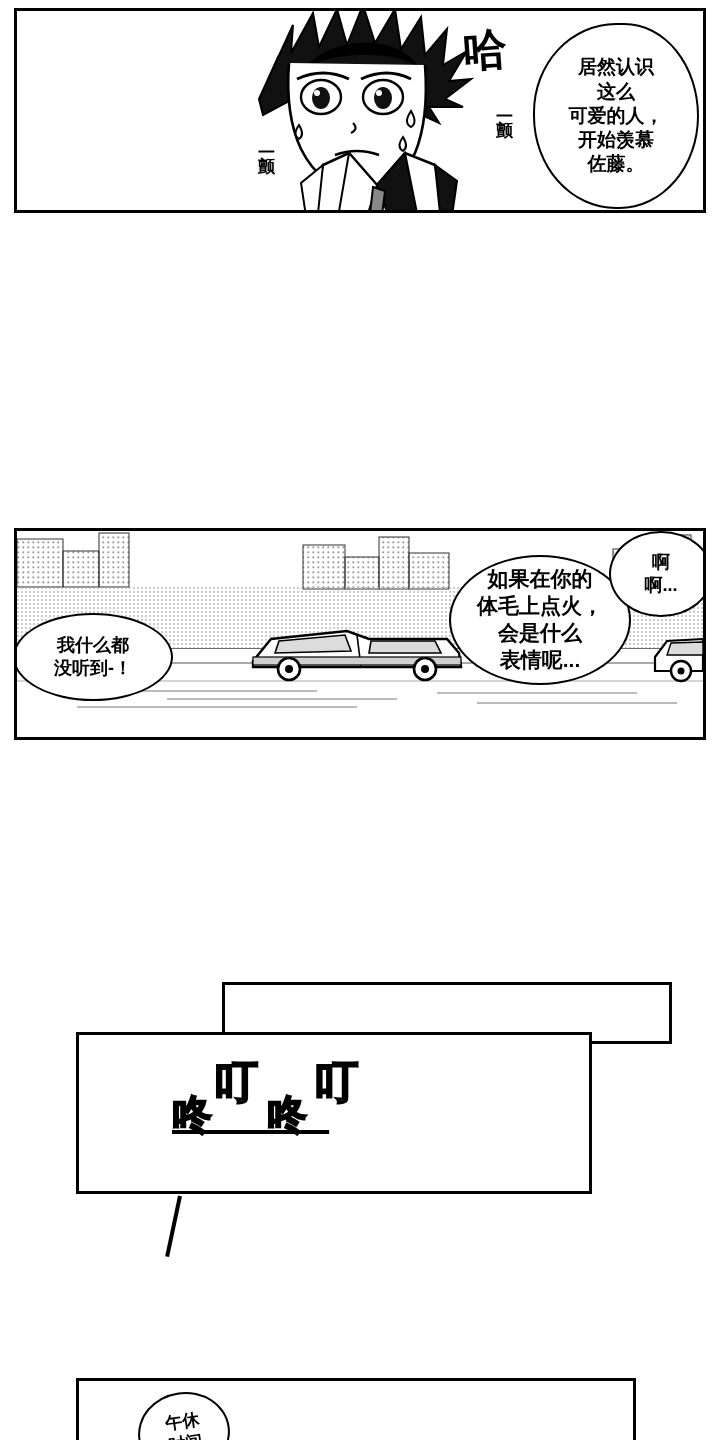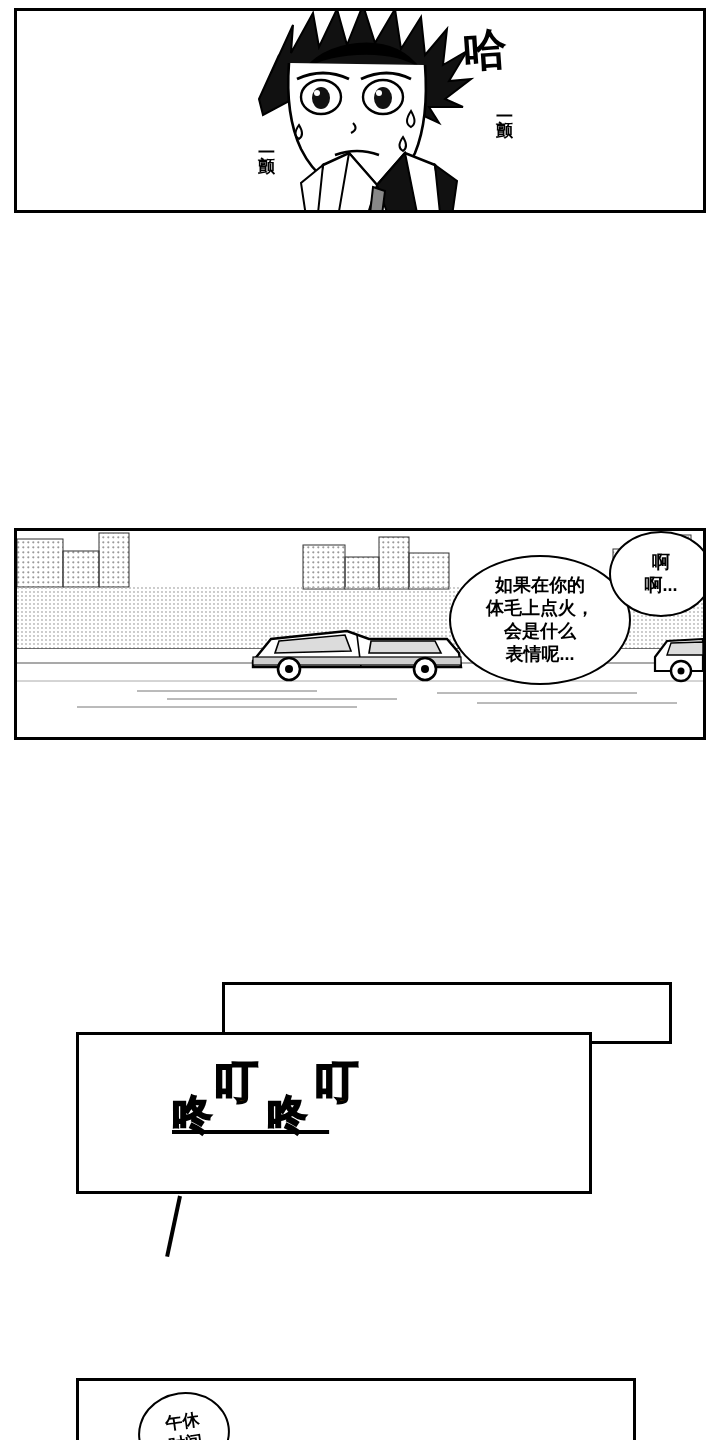--- a/index.html
+++ b/index.html
@@ -156,21 +156,21 @@
     height: 104px;
     border-radius: 50%;
     font-size: 18px;
   }
   #bub-fire {
     left: 432px;
     top: 24px;
     width: 182px;
     height: 130px;
     border-radius: 50%;
-    font-size: 18px;
+    font-size: 21px;
   }
   #bub-ah {
     right: -10px;
     top: 0px;
     width: 104px;
     height: 86px;
     border-radius: 50%;
     font-size: 18px;
   }
 
@@ -287,20 +287,27 @@
       <path d="M128 56 L140 60 L136 92 L124 92 Z" fill="#888" stroke="#000" stroke-width="2"></path>
       <path d="M190 34 L212 50 L206 92 L196 92 Z" fill="#111" stroke="#000" stroke-width="2"></path>
       <path d="M78 34 L56 52 L62 92 L72 92 Z" fill="#fff" stroke="#000" stroke-width="2"></path>
     </svg>
   </div>
 
   <div class="sfx vtext" id="sfx-zhan1">一颤</div>
   <div class="sfx vtext" id="sfx-zhan2">一颤</div>
   <div class="sfx" id="sfx-ha">哈</div>
 
+  <div class="bubble" id="bub-sato">
+    <span style="white-space:pre-line">居然认识
+这么
+可爱的人，
+开始羡慕
+佐藤。</span>
+  </div>
 </div>
 
 <div class="panel" id="panel2">
   <div class="street-bg">
     <svg width="686" height="206" viewBox="0 0 686 206">
       <defs>
         <pattern id="dots" width="5" height="5" patternUnits="userSpaceOnUse">
           <circle cx="1.3" cy="1.3" r="1.1" fill="#9a9a9a"></circle>
         </pattern>
         <pattern id="dots2" width="4" height="4" patternUnits="userSpaceOnUse">
@@ -351,20 +358,24 @@
       <g stroke="#777" stroke-width="1">
         <line x1="120" y1="160" x2="300" y2="160"></line>
         <line x1="150" y1="168" x2="380" y2="168"></line>
         <line x1="60" y1="176" x2="340" y2="176"></line>
         <line x1="420" y1="162" x2="620" y2="162"></line>
         <line x1="460" y1="172" x2="660" y2="172"></line>
       </g>
     </svg>
   </div>
 
+  <div class="bubble" id="bub-nothing1">
+    <span style="white-space:pre-line">我什么都
+没听到-！</span>
+  </div>
   <div class="bubble" id="bub-fire">
     <span style="white-space:pre-line">如果在你的
 体毛上点火，
 会是什么
 表情呢...</span>
   </div>
   <div class="bubble" id="bub-ah">
     <span style="white-space:pre-line">啊
 啊...</span>
   </div>

